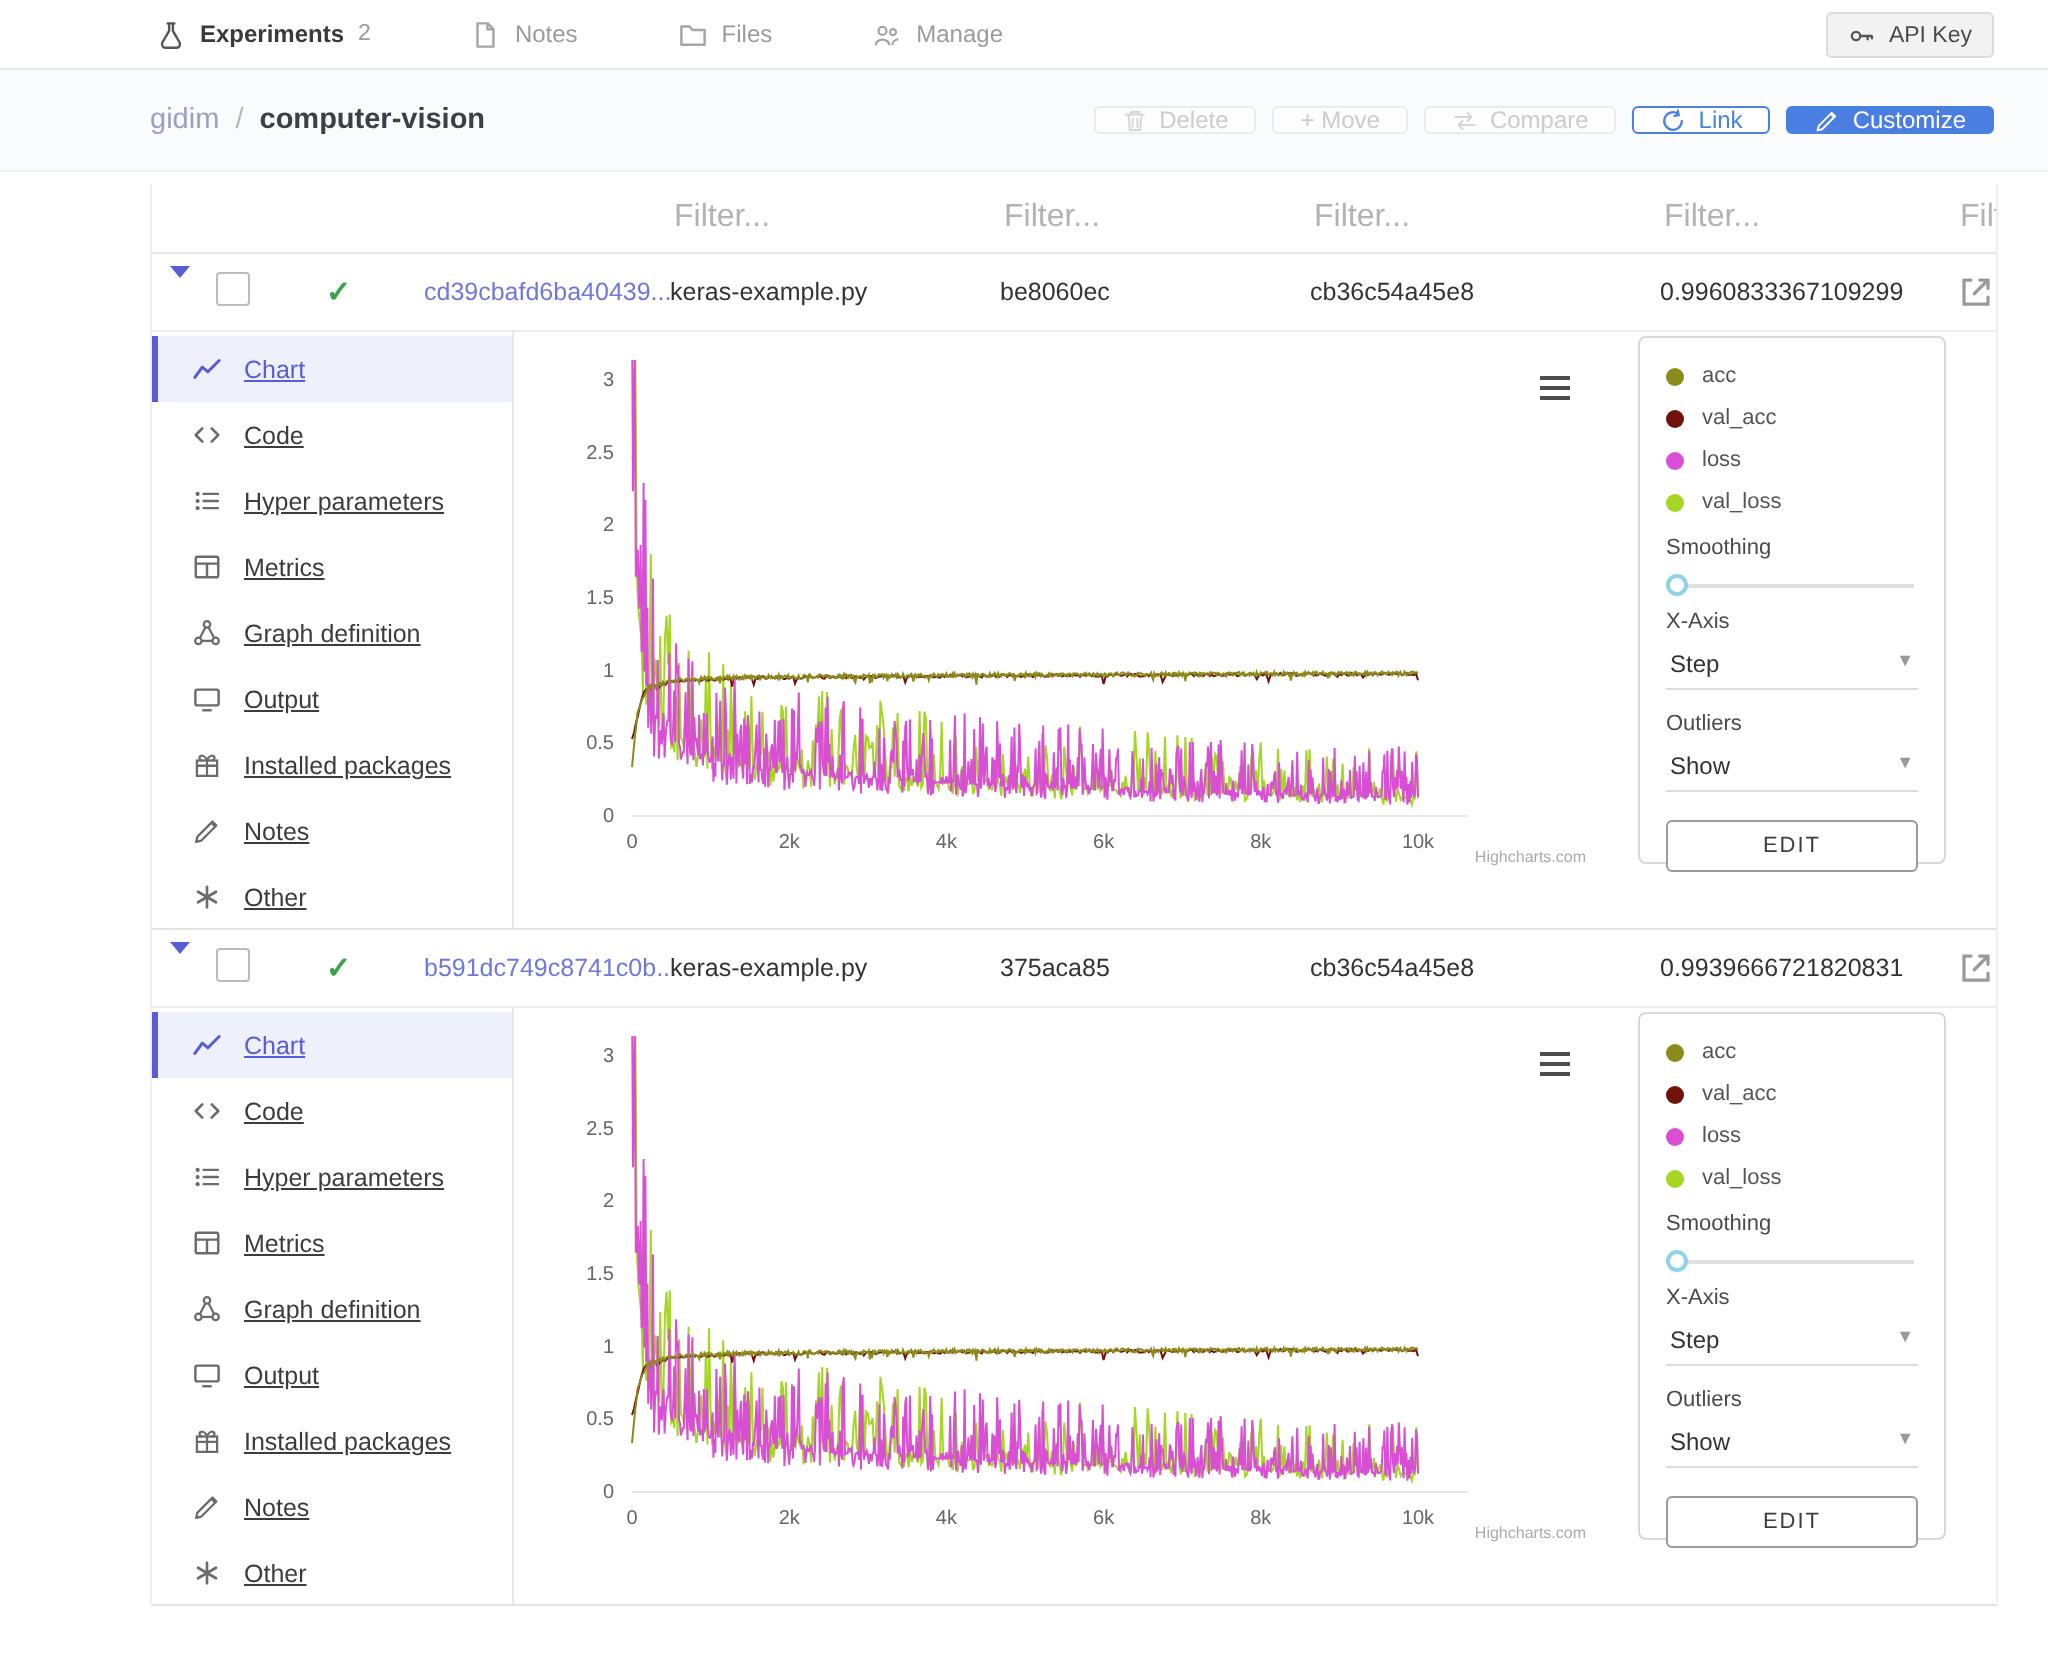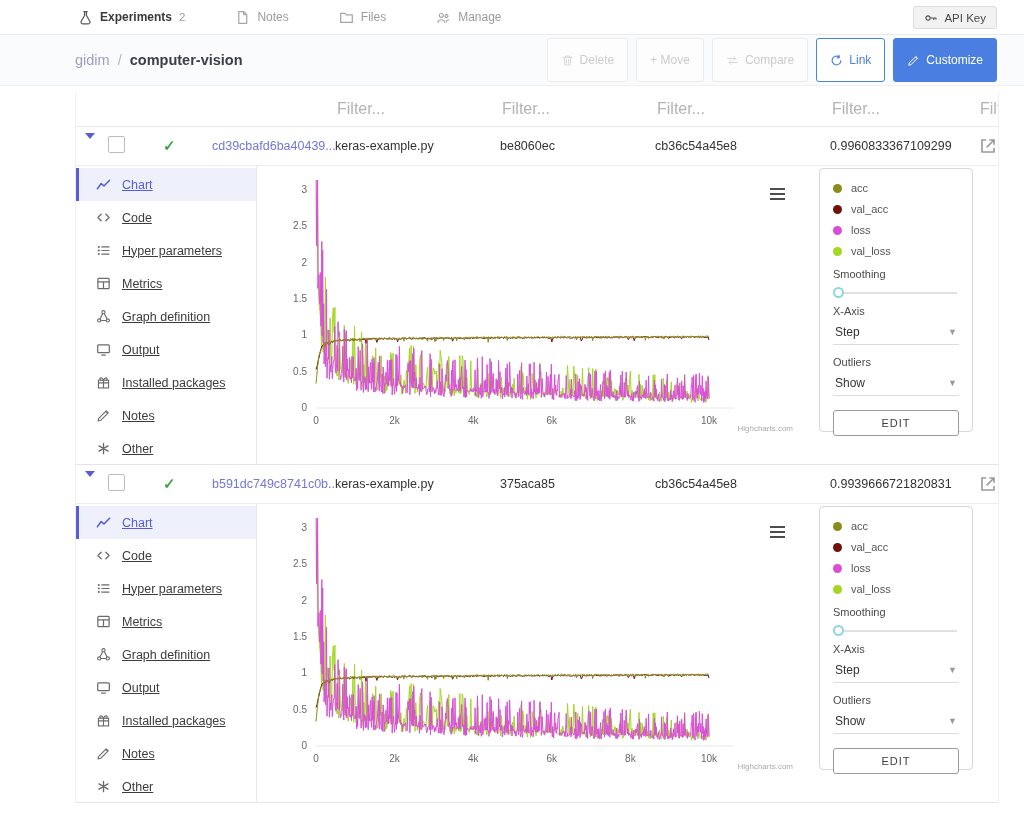--- a/index.html
+++ b/index.html
@@ -21,21 +21,21 @@
   .api-key .tab-ic{width:14px;height:14px;color:#555;}
 
   
   .subheader{height:50px;background:#fafbfc;border-bottom:1px solid #f0f0f0;display:flex;
              align-items:center;padding:0 27px 0 75px;}
   .breadcrumb{font-size:14.5px;}
   .bc-project{color:#9ba0c0;text-decoration:none;cursor:pointer;}
   .bc-sep{color:#b8b8b8;margin:0 4px;}
   .bc-page{color:#3b4048;font-weight:bold;}
   .actions{margin-left:auto;display:flex;gap:8px;}
-  .btn{height:44px;display:flex;align-items:center;gap:6px;padding:0 13px;border-radius:3px;
+  .btn{height:14px;display:flex;align-items:center;gap:6px;padding:0 13px;border-radius:3px;
        font-size:12px;font-family:inherit;cursor:pointer;background:#fff;border:1px solid #dcdcdc;color:#4a4a4a;}
   .btn .btn-ic{width:13px;height:13px;}
   .btn.disabled{background:#fdfdfd;border-color:#ebebeb;color:#ccc;}
   .btn.disabled .btn-ic{color:#d6d6d6;}
   .btn.outline-blue{border-color:#4a82dd;color:#4a82dd;}
   .btn.outline-blue .btn-ic{color:#4a82dd;}
   .btn.primary{background:#4a7fe1;border:1px solid #4a7fe1;color:#fff;}
   .btn.primary .btn-ic{color:#fff;}
 
   
@@ -78,21 +78,21 @@
 
   .controls{width:154px;min-width:154px;margin-left:6px;margin-top:2px;height:264px;border:1px solid #d8d8d8;
             border-radius:4px;background:#fff;padding:13px 13px 0 13px;box-sizing:border-box;}
   .legend-item{display:flex;align-items:center;margin-bottom:9px;cursor:pointer;}
   .dot{width:9px;height:9px;border-radius:50%;margin-right:9px;flex:none;}
   .legend-label{font-size:11px;color:#555;}
   .ctl-label{font-size:11px;color:#4a4a4a;margin-top:11px;margin-bottom:5px;}
   .slider{position:relative;height:2px;background:#e0e0e0;margin:12px 2px 2px 2px;cursor:pointer;}
   .knob{position:absolute;left:-2px;top:-5px;width:11px;height:11px;border-radius:50%;
         background:#fff;border:2px solid #8fd4e6;box-sizing:border-box;}
-  .select{display:flex;justify-content:space-between;align-items:center;border-bottom:1px solid #ddd;
+  .select{display:flex;justify-content:space-between;align-items:flex-start;border-bottom:1px solid #ddd;
           padding:3px 2px 5px 2px;font-size:12px;color:#333;cursor:pointer;}
   .chev{color:#999;font-size:9px;}
   .edit-btn{width:100%;margin-top:14px;height:26px;background:#fff;border:1px solid #9a9a9a;
             border-radius:3px;font-size:11px;letter-spacing:1px;color:#3d3d3d;font-family:inherit;cursor:pointer;}
 </style>
 </head>
 <body>
 
 <header class="topnav">
   <div class="tab active">

